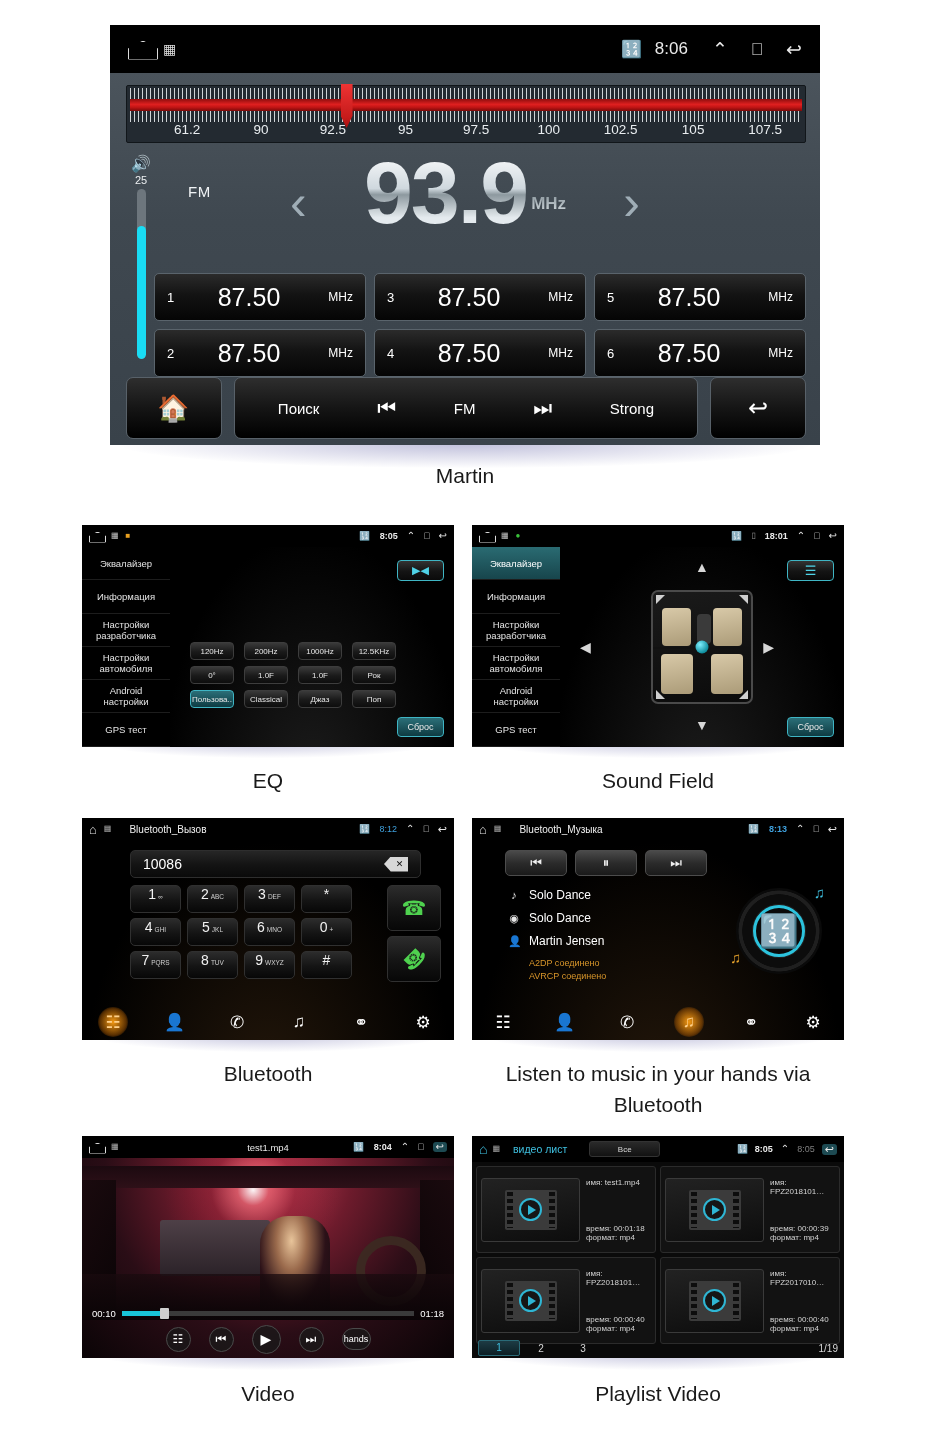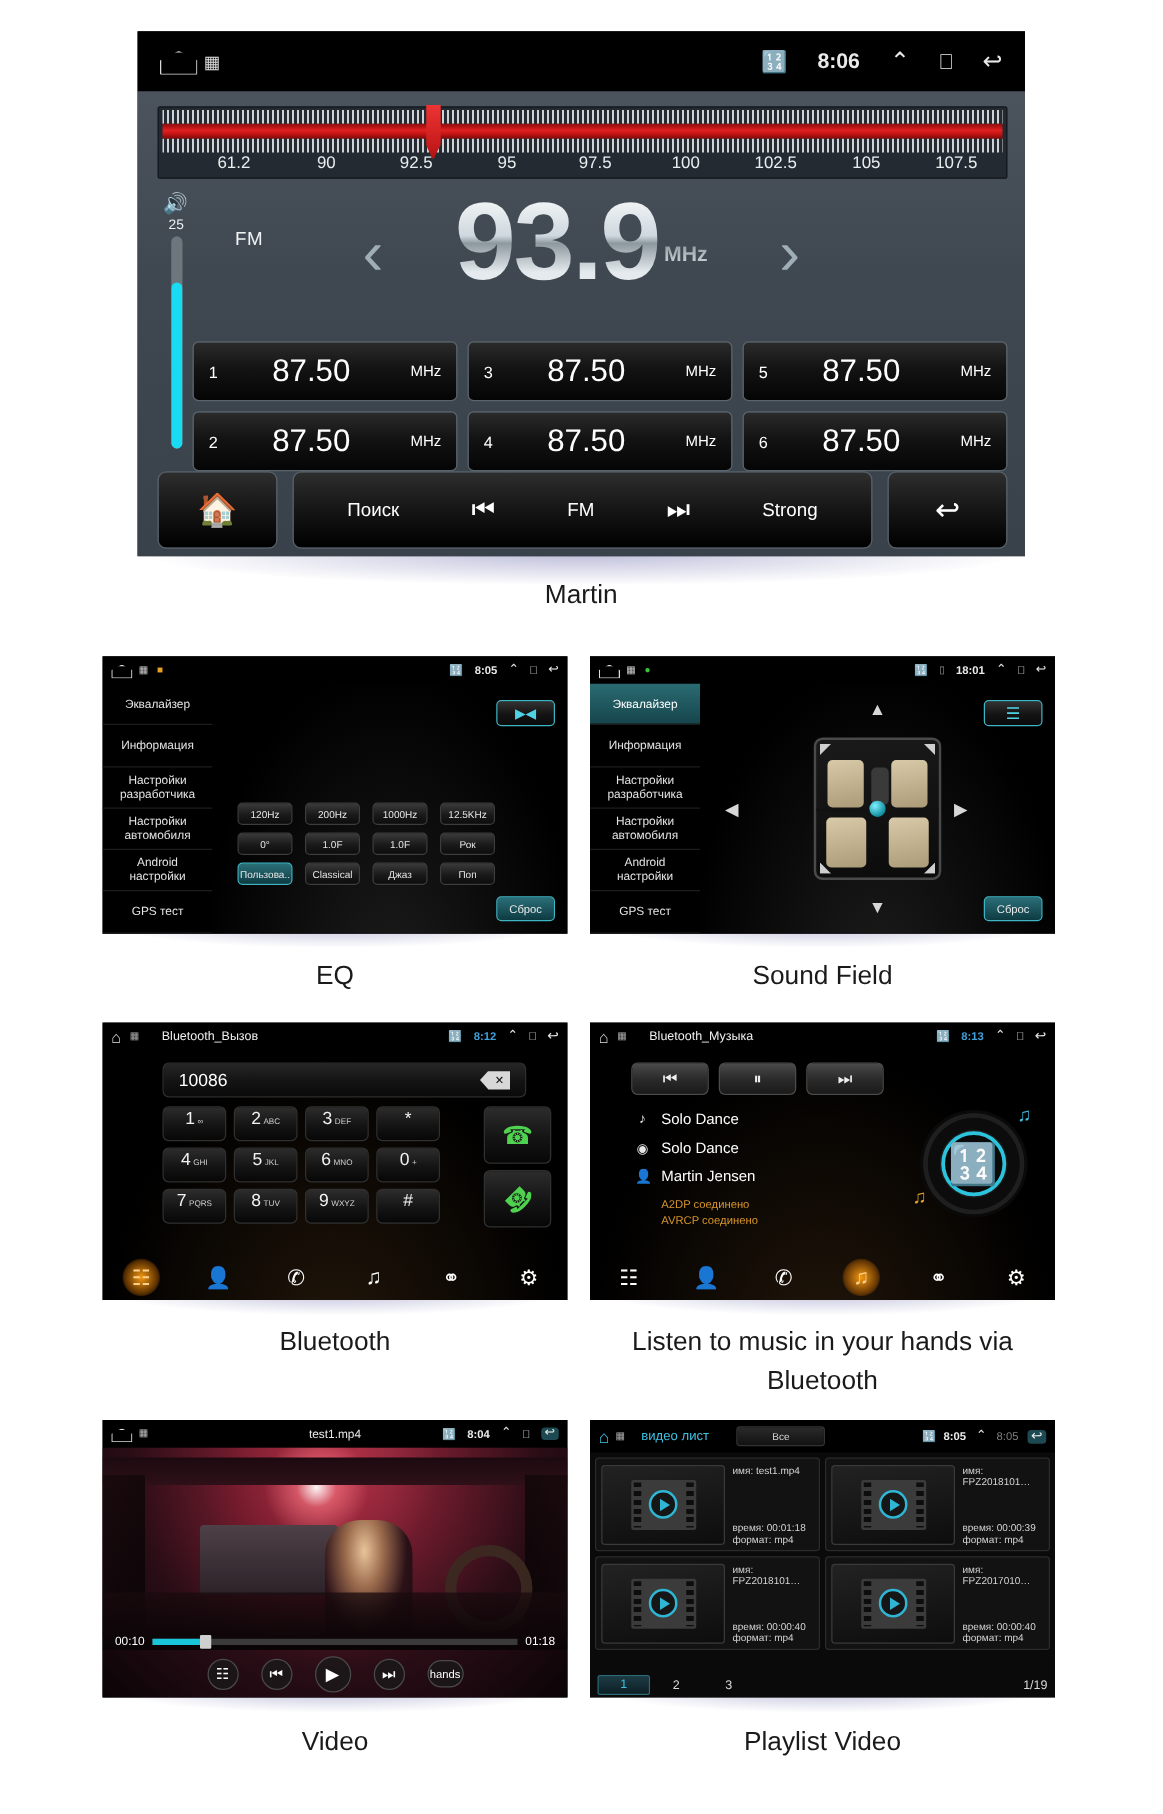--- a/index.html
+++ b/index.html
@@ -272,21 +272,21 @@
   .vbtn.auto { width: 29px; height: 22px; border-radius: 11px; font-size: 9px; }
 
   
   .pl-head { position: absolute; left:0; top:0; right:0; height: 26px; background: #000;
              display: flex; align-items: center; padding: 0 7px; }
   .pl-title { color: #3fc0e0; font-size: 10.5px; margin-left: 13px; }
   .pl-all { margin-left: 22px; width: 71px; height: 16px; border-radius: 3px;
             background: linear-gradient(180deg,#2a2a2a 0%,#121212 100%); border: 1px solid #333;
             color: #d8d8d8; font-size: 8px; display: flex; align-items: center; justify-content: center; }
   .pl-body { position: absolute; left: 0; top: 26px; right: 0; bottom: 0; background: #0a0a0a; padding: 4px; }
-  .pl-row { display: flex; gap: 4px; height: 75px; margin-bottom: 4px; }
+  .pl-row { display: flex; gap: 4px; height: 87px; margin-bottom: 4px; }
   .pl-card { flex: 1; border: 1px solid #2b2b2b; border-radius: 3px; background: #121212;
              display: flex; align-items: center; padding: 4px; gap: 6px; }
   .pl-thumb { width: 99px; height: 64px; border: 1px solid #3a3a3a; border-radius: 3px;
               background: linear-gradient(170deg,#222 0%,#0d0d0d 100%);
               display: flex; align-items: center; justify-content: center; position: relative; }
   .film { width: 52px; height: 40px; background: #3b3b3b; border-radius: 2px; position: relative;
           display: flex; align-items: center; justify-content: center; }
   .film::before, .film::after {
     content: ""; position: absolute; top: 2px; width: 6px; height: 36px;
     background-image: repeating-linear-gradient(to bottom, #0d0d0d 0 4px, transparent 4px 7px);
@@ -319,21 +319,21 @@
 <div class="glow" style="left:482px;top:1334px;width:352px;height:36px;"></div>
 
 <div class="screen" id="radio">
   <div class="statusbar">
     <div class="sb-left">
       <span class="home-glyph"></span>
       <span class="ic" style="font-size:14px;color:#ddd;">▦</span>
     </div>
     <div class="sb-right">
       <span class="ic" style="font-size:17px;">🔢</span>
-      <span style="font-weight:bold;">8:06</span>
+      <span style="font-weight:normal;margin-left:12px;">8:06</span>
       <span class="ic" style="font-size:19px;">⌃</span>
       <span class="ic" style="font-size:17px;">⎕</span>
       <span class="ic" style="font-size:19px;">↩</span>
     </div>
   </div>
 
   <div class="radio-body">
 
     <div class="tuner">
       <div class="tick-row tick-top"></div>
@@ -552,21 +552,21 @@
 
 <div class="screen small" id="bt" style="left:82px;top:818px;">
   <div class="statusbar">
     <div class="sb-left">
       <span class="ic" style="font-size:13px;color:#ddd;">⌂</span>
       <span class="ic" style="font-size:8px;color:#aaa;">▦</span>
       <span class="bt-title">Bluetooth_Вызов</span>
     </div>
     <div class="sb-right">
       <span class="ic" style="font-size:9px;color:#2b6fe0;">🔢</span>
-      <span style="font-weight:bold;color:#3fa0dc;">8:12</span>
+      <span style="font-weight:normal;color:#3fa0dc;">8:12</span>
       <span class="ic" style="font-size:10px;">⌃</span>
       <span class="ic" style="font-size:9px;">⎕</span>
       <span class="ic" style="font-size:11px;">↩</span>
     </div>
   </div>
   <div class="bt-body">
     <div class="dial-field">
       <span>10086</span>
       <span class="bs-ic">✕</span>
     </div>

